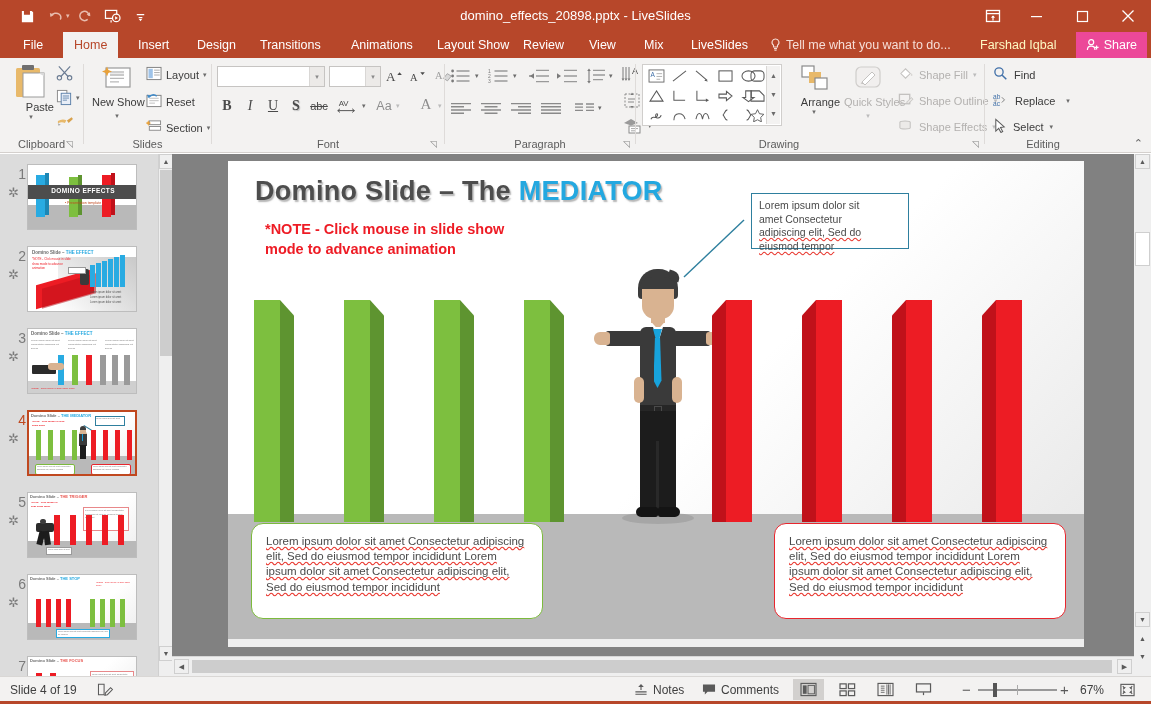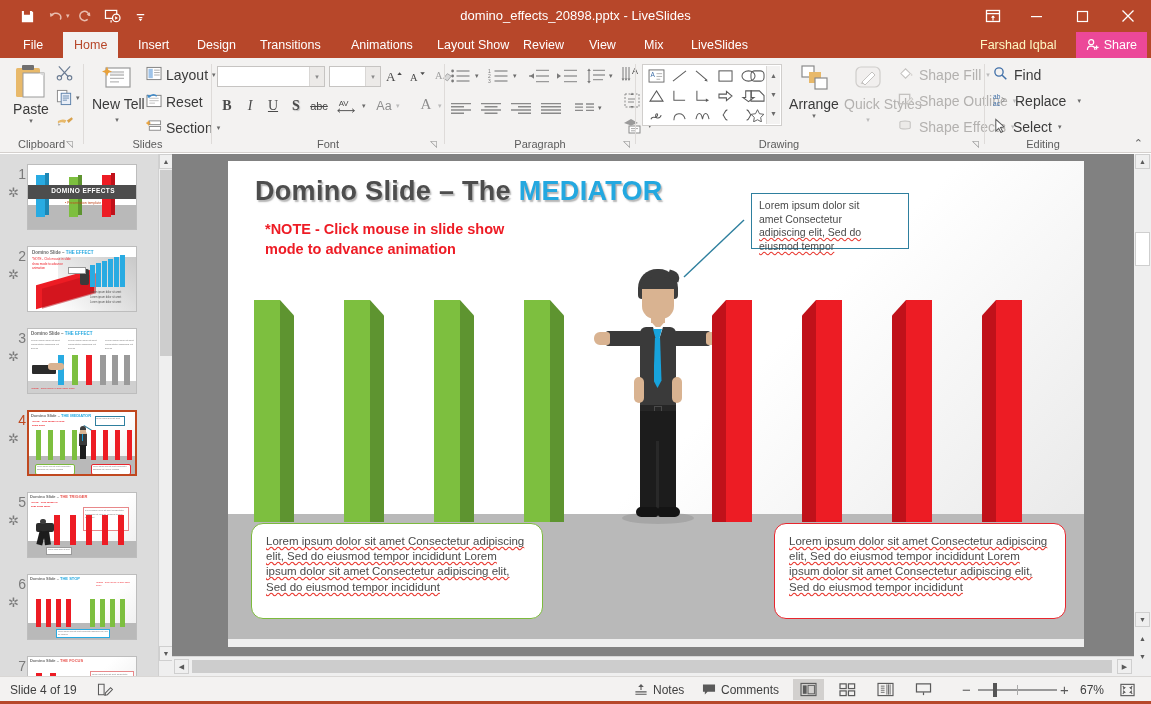--- a/index.html
+++ b/index.html
@@ -65,21 +65,21 @@
   }
   .group { position: absolute; top: 0; height: 94px; }
   .group-sep { position: absolute; top: 6px; width: 1px; height: 80px; background: #dedbd9; }
   .group-label {
     position: absolute; bottom: 2px; width: 100%; text-align: center;
     font-size: 11px; color: #5c5c5c;
   }
   .dlg-launch { position: absolute; bottom: 3px; font-size: 9px; color: #8a8a8a; }
 
   .rbtn { position: absolute; color: #444; font-size: 11.5px; }
-  .rbtn-lbl { font-size: 14px; color: #3b3b3b; white-space: nowrap; }
+  .rbtn-lbl { font-size: 11px; color: #3b3b3b; white-space: nowrap; text-align: right; }
   .rbtn.disabled, .rbtn.disabled .rbtn-lbl { color: #b3b1af; }
   .caret { font-size: 7px; color: #6b6b6b; }
   .caret.dim { color: #bbb; }
 
   .fontbox {
     position: absolute; background: #fff; border: 1px solid #c6c4c2; height: 21px;
   }
   .fontbox .fb-caret {
     position: absolute; right: 0; top: 0; width: 15px; height: 19px;
     background: #eceae8; border-left: 1px solid #d9d7d5;
@@ -321,20 +321,29 @@
     <div class="tab" style="left:127px;">Insert</div>
     <div class="tab" style="left:186px;">Design</div>
     <div class="tab" style="left:249px;">Transitions</div>
     <div class="tab" style="left:340px;">Animations</div>
     <div class="tab" style="left:426px;">Layout Show</div>
     <div class="tab" style="left:512px;">Review</div>
     <div class="tab" style="left:578px;">View</div>
     <div class="tab" style="left:633px;">Mix</div>
     <div class="tab" style="left:680px;">LiveSlides</div>
 
+    <div class="tellme" style="left:770px;">
+      <span style="display:inline-flex;">
+        <svg width="11" height="14" viewBox="0 0 11 14">
+            <path d="M5.5 1a3.4 3.4 0 0 0-2 6.2V9h4V7.2A3.4 3.4 0 0 0 5.5 1z" fill="none" stroke="#f6ded7" stroke-width="1.1"></path>
+            <path d="M4 10.6h3M4.4 12.2h2.2" stroke="#f6ded7" stroke-width="1.1"></path>
+          </svg>
+      </span>
+      <span>Tell me what you want to do...</span>
+    </div>
 
     <div class="username" style="left:980px;">Farshad Iqbal</div>
 
     <div class="sharebtn">
       <span style="display:inline-flex;">
         <svg width="14" height="14" viewBox="0 0 14 14">
             <circle cx="5.2" cy="4.2" r="2.5" fill="none" stroke="#fff" stroke-width="1.2"></circle>
             <path d="M1.4 12c0-2.4 1.7-3.8 3.8-3.8S9 9.6 9 12" fill="none" stroke="#fff" stroke-width="1.2"></path>
             <path d="M10.6 7.4v4M8.6 9.4h4" stroke="#fff" stroke-width="1.2"></path>
           </svg>
@@ -394,21 +403,21 @@
     <div class="group" style="left:84px; width:127px;">
       <div class="rbtn" style="left:8px; top:6px; width:50px; text-align:center;">
         <span style="display:block;">
           <svg width="32" height="30" viewBox="0 0 32 30">
               <rect x="5" y="4" width="24" height="19" fill="#fff" stroke="#9a9a9a" stroke-width="1.2"></rect>
               <path d="M9 11h14M9 14.4h14M9 17.8h9" stroke="#b9b9b9" stroke-width="1.3"></path>
               <rect x="9" y="7" width="14" height="2.4" fill="#cfcfcf"></rect>
               <path d="M3 2.5l1.4 3.6L8 7.5 4.4 9 3 12.6 1.6 9-2 7.5 1.6 6z" fill="#e8a13a" transform="translate(3,0)"></path>
             </svg>
         </span>
-        <span class="rbtn-lbl" style="display:block;">New Tell</span>
+        <span class="rbtn-lbl" style="display:block;">New Show</span>
         <span class="caret">▾</span>
       </div>
       <div class="rbtn" style="left:62px; top:8px; display:flex; align-items:center; gap:4px;">
         <span>
           <svg width="16" height="15" viewBox="0 0 17 16">
               <rect x="1" y="1.5" width="15" height="13" fill="#fff" stroke="#7e7e7e" stroke-width="1"></rect>
               <rect x="2.6" y="3" width="4.6" height="10" fill="#9fc3e8"></rect>
               <path d="M8.6 4.4h6M8.6 7h6M8.6 9.6h6" stroke="#a9a9a9" stroke-width="1"></path>
             </svg>
         </span>

